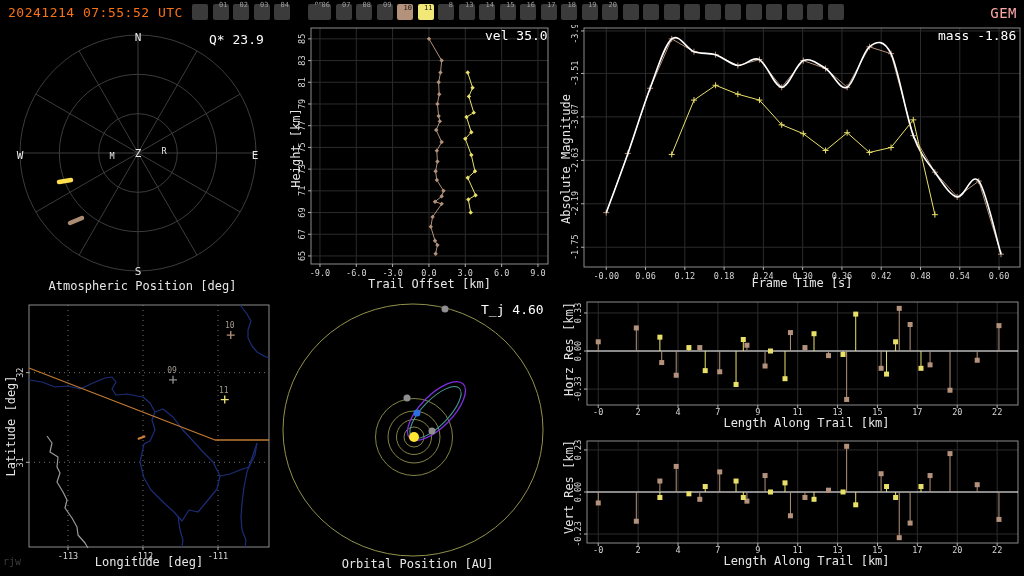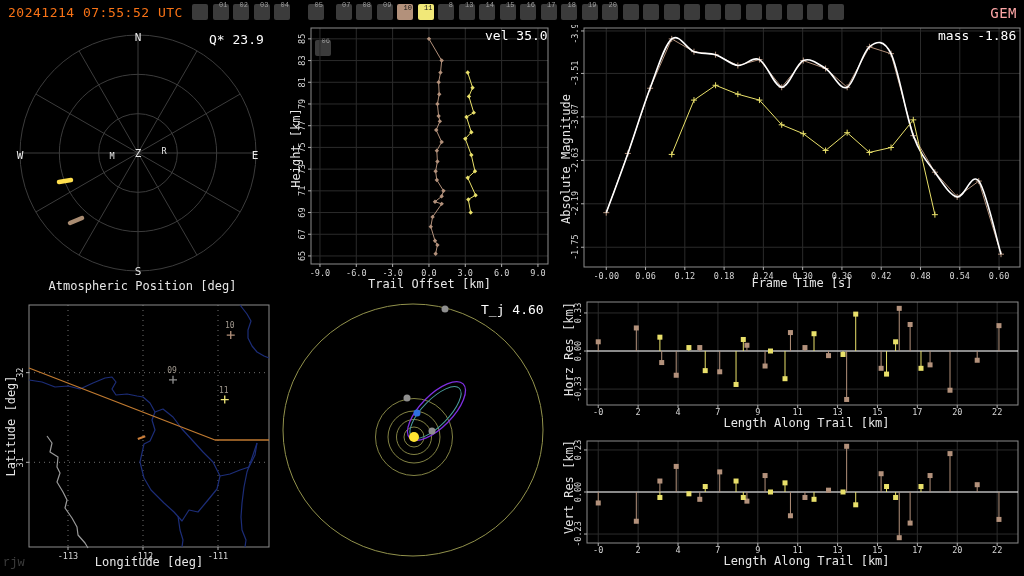--- a/index.html
+++ b/index.html
@@ -9,23 +9,23 @@
   svg{position:absolute;font-family:"DejaVu Sans Mono","Liberation Mono",monospace;}
   .annot{font-size:13px;color:#fff;white-space:pre;}
   .ptitle{font-size:12px;color:#e6e6e6;text-align:center;white-space:pre;}
   .xlab{font-size:12px;color:#e6e6e6;text-align:center;white-space:pre;}
   .ylab{font-size:12px;color:#e6e6e6;text-align:center;white-space:nowrap;
         transform:rotate(-90deg);transform-origin:center;}
   #timestamp{left:8px;top:5px;font-size:13px;letter-spacing:0.5px;color:#f97316;}
   #shower{right:7px;top:5px;font-size:14px;letter-spacing:0.5px;color:#fca5a5;}
   #frame-strip{left:192px;top:4px;width:680px;height:18px;}
   .fbox{position:absolute;top:0;width:16px;height:16px;background:#3b3b3b;border-radius:2px;}
-  .fbox span{position:absolute;top:-3px;right:1px;font-size:7px;line-height:8px;color:#9c9c9c;font-family:Liberation Mono, monospace;}
+  .fbox span{position:absolute;top:-3px;right:1px;font-size:7px;line-height:8px;color:#9c9c9c;}
   .fbox.hl span{color:#141414;top:0px;}
-  #watermark{left:3px;top:556px;font-size:12px;color:#3c3c3c;font-family:Liberation Mono, monospace;}
+  #watermark{left:3px;top:556px;font-size:10px;color:#3c3c3c;}
 </style>
 </head>
 <body>
 
 <div id="screen">
 
   <div class="abs" id="timestamp">20241214 07:55:52 UTC</div>
   <div class="abs" id="frame-strip">
       <div class="fbox" style="left: 0px;"></div>
       <div class="fbox" style="left: 20.5px;">
@@ -36,21 +36,21 @@
       </div>
       <div class="fbox" style="left: 61.5px; text-align: center;">
         <span>03</span>
       </div>
       <div class="fbox" style="left: 82px;">
         <span>04</span>
       </div>
       <div class="fbox" style="left: 116px; text-align: right;">
         <span>05</span>
       </div>
-      <div class="fbox" style="left: 123px; margin-top: 36px;">
+      <div class="fbox" style="left: 123px;">
         <span>06</span>
       </div>
       <div class="fbox" style="left: 143.5px;">
         <span>07</span>
       </div>
       <div class="fbox" style="left: 164px;">
         <span>08</span>
       </div>
       <div class="fbox" style="left: 184.5px;">
         <span>09</span>
@@ -588,20 +588,21 @@
   <div class="abs ylab" style="left:236px;top:141px;width:120px">Height [km]</div>
 
   <div class="abs annot" style="left:938px;top:28px">mass -1.86</div>
   <div class="abs xlab" style="left:584px;top:276px;width:436px">Frame Time [s]</div>
   <div class="abs ylab" style="left:496px;top:152px;width:140px">Absolute Magnitude</div>
 
   <div class="abs xlab" style="left:29px;top:555px;width:240px">Longitude [deg]</div>
   <div class="abs ylab" style="left:-49px;top:419px;width:120px">Latitude [deg]</div>
 
   <div class="abs annot" style="left:481px;top:302px">T_j 4.60</div>
+  <div class="abs ptitle" style="left:280px;top:557px;width:275px">Orbital Position [AU]</div>
 
   <div class="abs ylab" style="left:509px;top:342px;width:120px">Horz Res [km]</div>
   <div class="abs xlab" style="left:595px;top:416px;width:423px">Length Along Trail [km]</div>
 
   <div class="abs ylab" style="left:509px;top:480px;width:120px">Vert Res [km]</div>
   <div class="abs xlab" style="left:595px;top:554px;width:423px">Length Along Trail [km]</div>
 
   <div class="abs" id="watermark">rjw</div>
 </div>
 

